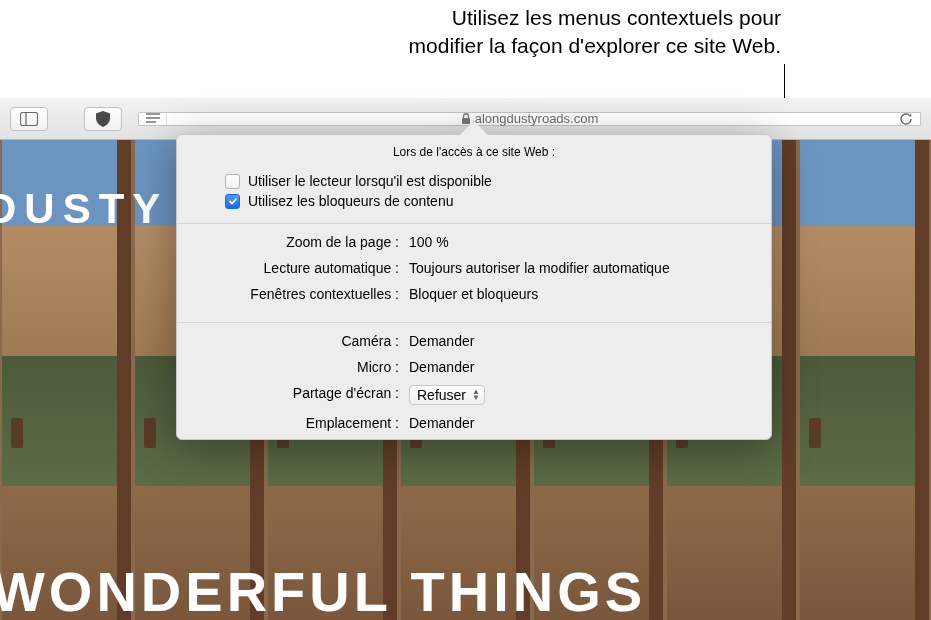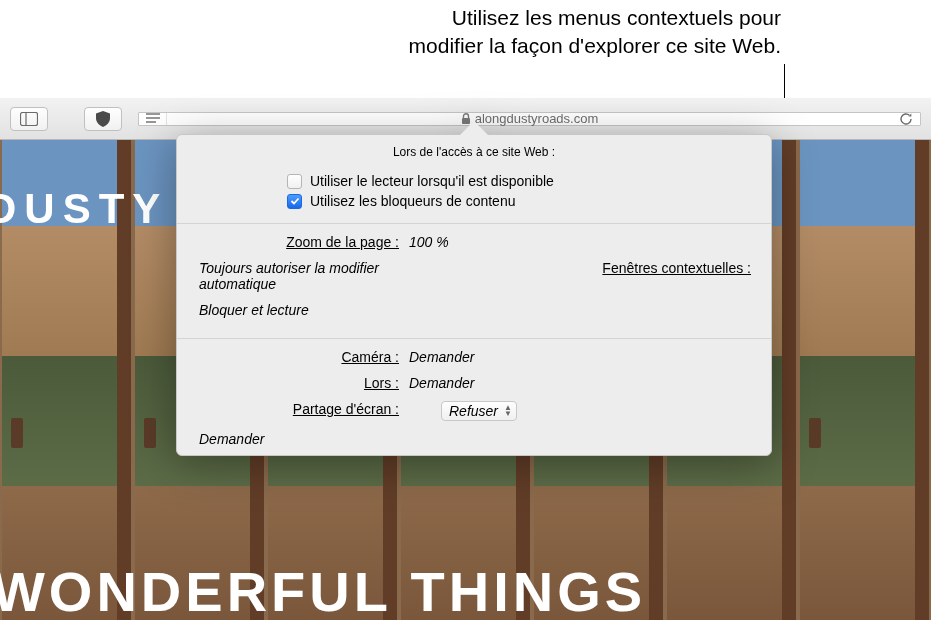--- a/index.html
+++ b/index.html
@@ -185,21 +185,21 @@
     .pop-header {
       text-align: center;
       font-size: 12px;
       padding: 10px 0 12px;
       color: #000;
     }
     .pop-check-row {
       display: flex;
       align-items: center;
       gap: 8px;
-      padding: 2px 0 2px 110px;
+      padding: 2px 0 2px 48px;
       font-size: 14px;
     }
     .chkbox {
       width: 15px; height: 15px;
       border: 1px solid #b5b5b5;
       border-radius: 3px;
       background: linear-gradient(#ffffff,#f0f0f0);
       display: inline-flex; align-items: center; justify-content: center;
       font-size: 11px;
     }
@@ -211,32 +211,31 @@
     .divider {
       height: 1px; background: #d4d4d4; margin-top: 12px;
     }
     .settings-grid {
       display: grid;
       grid-template-columns: 210px 1fr;
       padding: 10px 16px 8px;
       row-gap: 10px;
       font-size: 14px;
     }
-    .settings-grid .lbl { text-align: right; color: #000; padding-right: 4px; text-decoration: underline; }
-    .settings-grid .val { color: #000; padding-left: 6px; display: flex; align-items: center; gap: 3px; font-style: italic;}
+    .settings-grid .lbl { text-align: right; color: #000; padding-right: 4px; }
+    .settings-grid .val { color: #000; padding-left: 6px; display: flex; align-items: center; gap: 3px;}
     .select-pill {
       border: 1px solid #c8c8c8;
       border-radius: 4px;
       background: linear-gradient(#fefefe,#f0f0f0);
       padding: 1px 4px 1px 7px;
       display: inline-flex;
       align-items: center;
       gap: 6px;
       font-size: 14px;
-      margin-left: 32px;
     }
     .select-arrows {
       font-size: 8px; line-height: 6px; color: #666;
       display: flex; flex-direction: column;
     }
 
   </style>
 </head>
 <body>
 
@@ -324,53 +323,55 @@
     </div>
 
     <div class="divider"></div>
 
     <div class="settings-grid">
       <div class="lbl">Zoom de la page :</div>
       <div class="val">
           <span>100 %</span>
         </div>
 
+      <div class="lbl">Lecture automatique :</div>
       <div class="val">
           <span>Toujours autoriser la modifier automatique</span>
         </div>
 
       <div class="lbl">Fenêtres contextuelles :</div>
       <div class="val">
-          <span>Bloquer et lecture</span>
+          <span>Bloquer et bloqueurs</span>
         </div>
     </div>
 
     <div class="divider"></div>
 
     <div class="settings-grid">
       <div class="lbl">Caméra :</div>
       <div class="val">
           <span>Demander</span>
         </div>
 
-      <div class="lbl">Lors :</div>
+      <div class="lbl">Micro :</div>
       <div class="val">
           <span>Demander</span>
         </div>
 
       <div class="lbl">Partage d'écran :</div>
       <div class="val">
         <span class="select-pill">
           <span>Refuser</span>
           <span class="select-arrows">
             <span>▲</span>
               <span>▼</span>
           </span>
         </span>
       </div>
 
+      <div class="lbl">Emplacement :</div>
       <div class="val">
           <span>Demander</span>
         </div>
     </div>
 
   </div>
 </div>
 
 </body></html>

